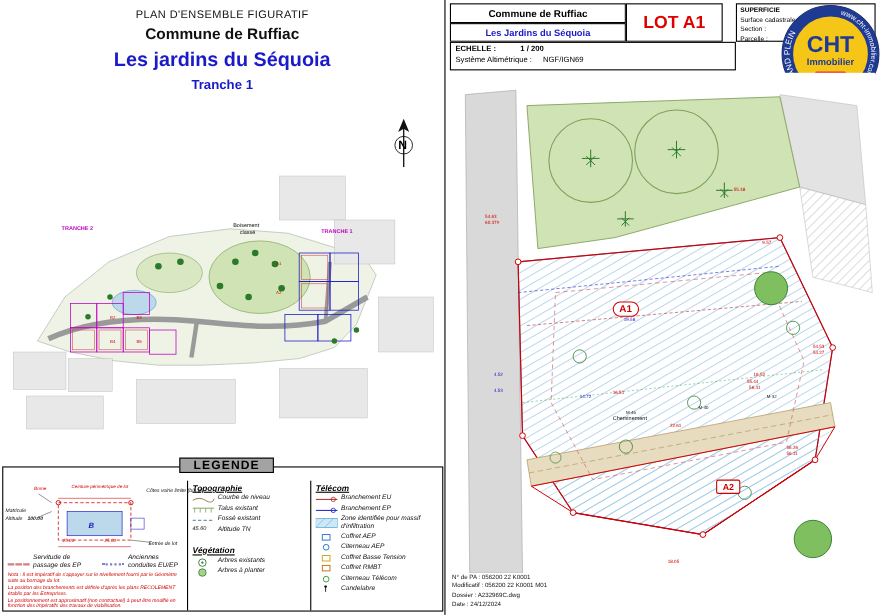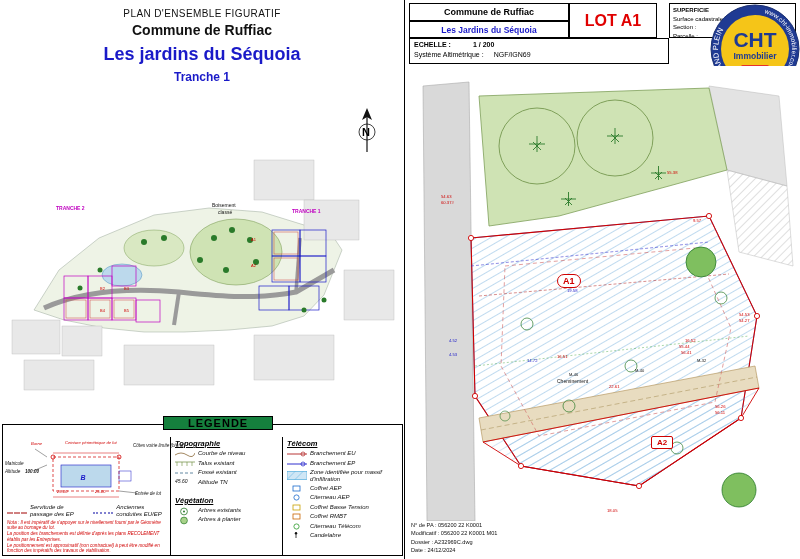--- a/index.html
+++ b/index.html
@@ -32,21 +32,21 @@
   .plan {
     position:absolute; left:4px; top:120px; width:397px; height:290px;
   }
 
   
   .legend {
     position:absolute; left:2px; top:424px; width:401px; height:132px;
     border:1px solid #000;
   }
   .legend-title {
-    position:absolute; left:160px; top:-9px; background:#15803d; padding:0 24px;
+    position:absolute; left:160px; top:-9px; background:#a3a3a3; padding:0 12px;
     font-size:11px; font-weight:bold; letter-spacing:1px;
     border:1px solid #000;
   }
   .legend-cols { display:flex; height:100%; padding-top:12px;font-style:italic; }
   .lcol { padding:2px 4px; }
   .lcol1 { width:168px; position:relative; border-right:1px solid #000; }
   .lcol2 { width:112px; border-right:1px solid #000; }
   .lcol3 { width:118px; }
   .lgh { font-size:7.5px; font-weight:bold; text-decoration:underline; margin-bottom:2px; }
   .lgrow { display:flex; align-items:center; gap:3px; font-size:6px; margin-bottom:2.5px; line-height:1.1; }

